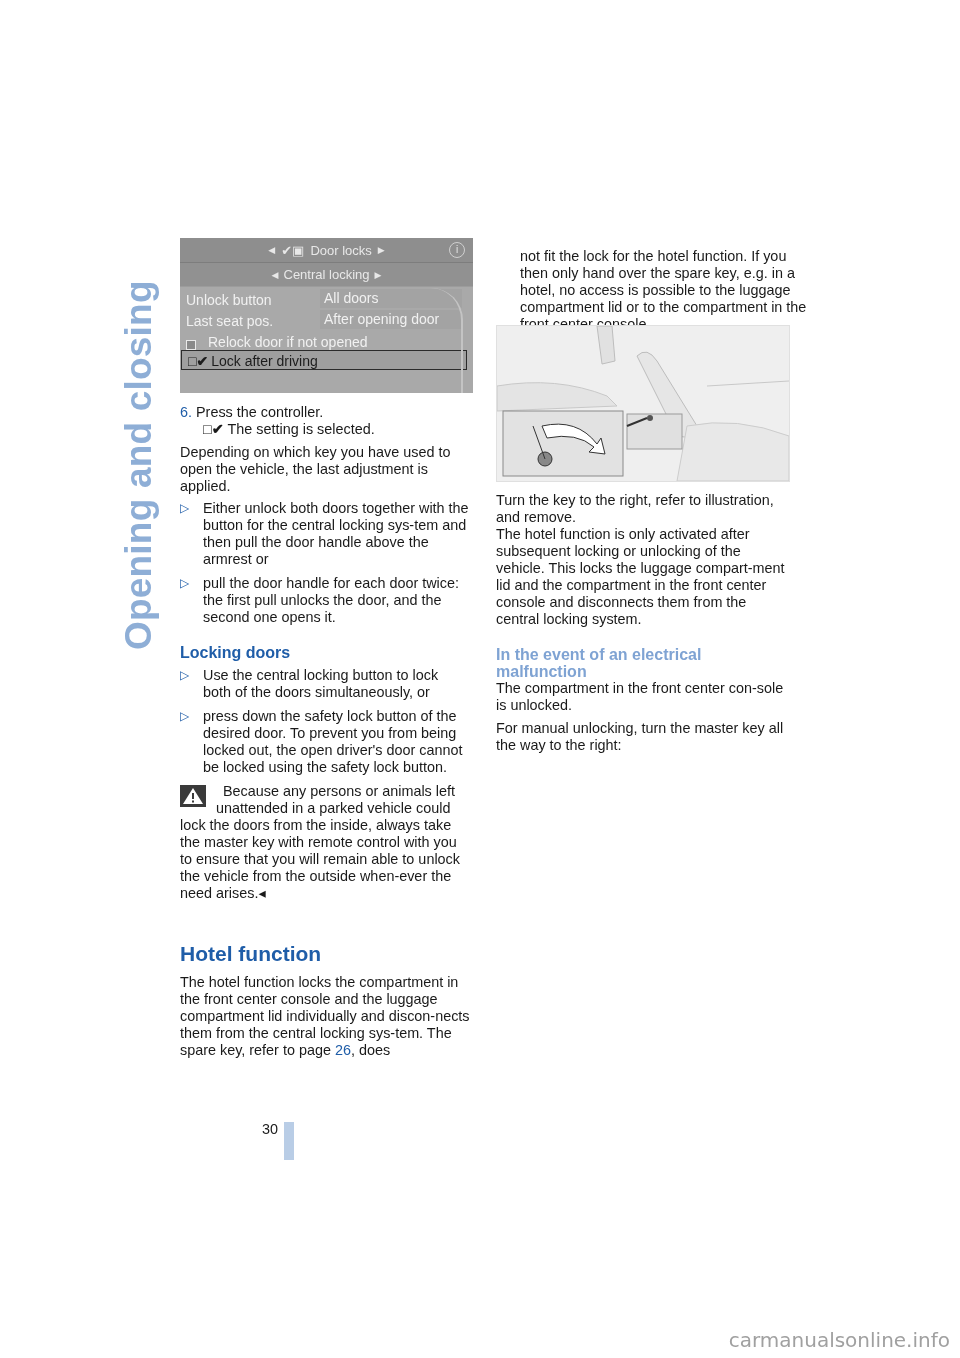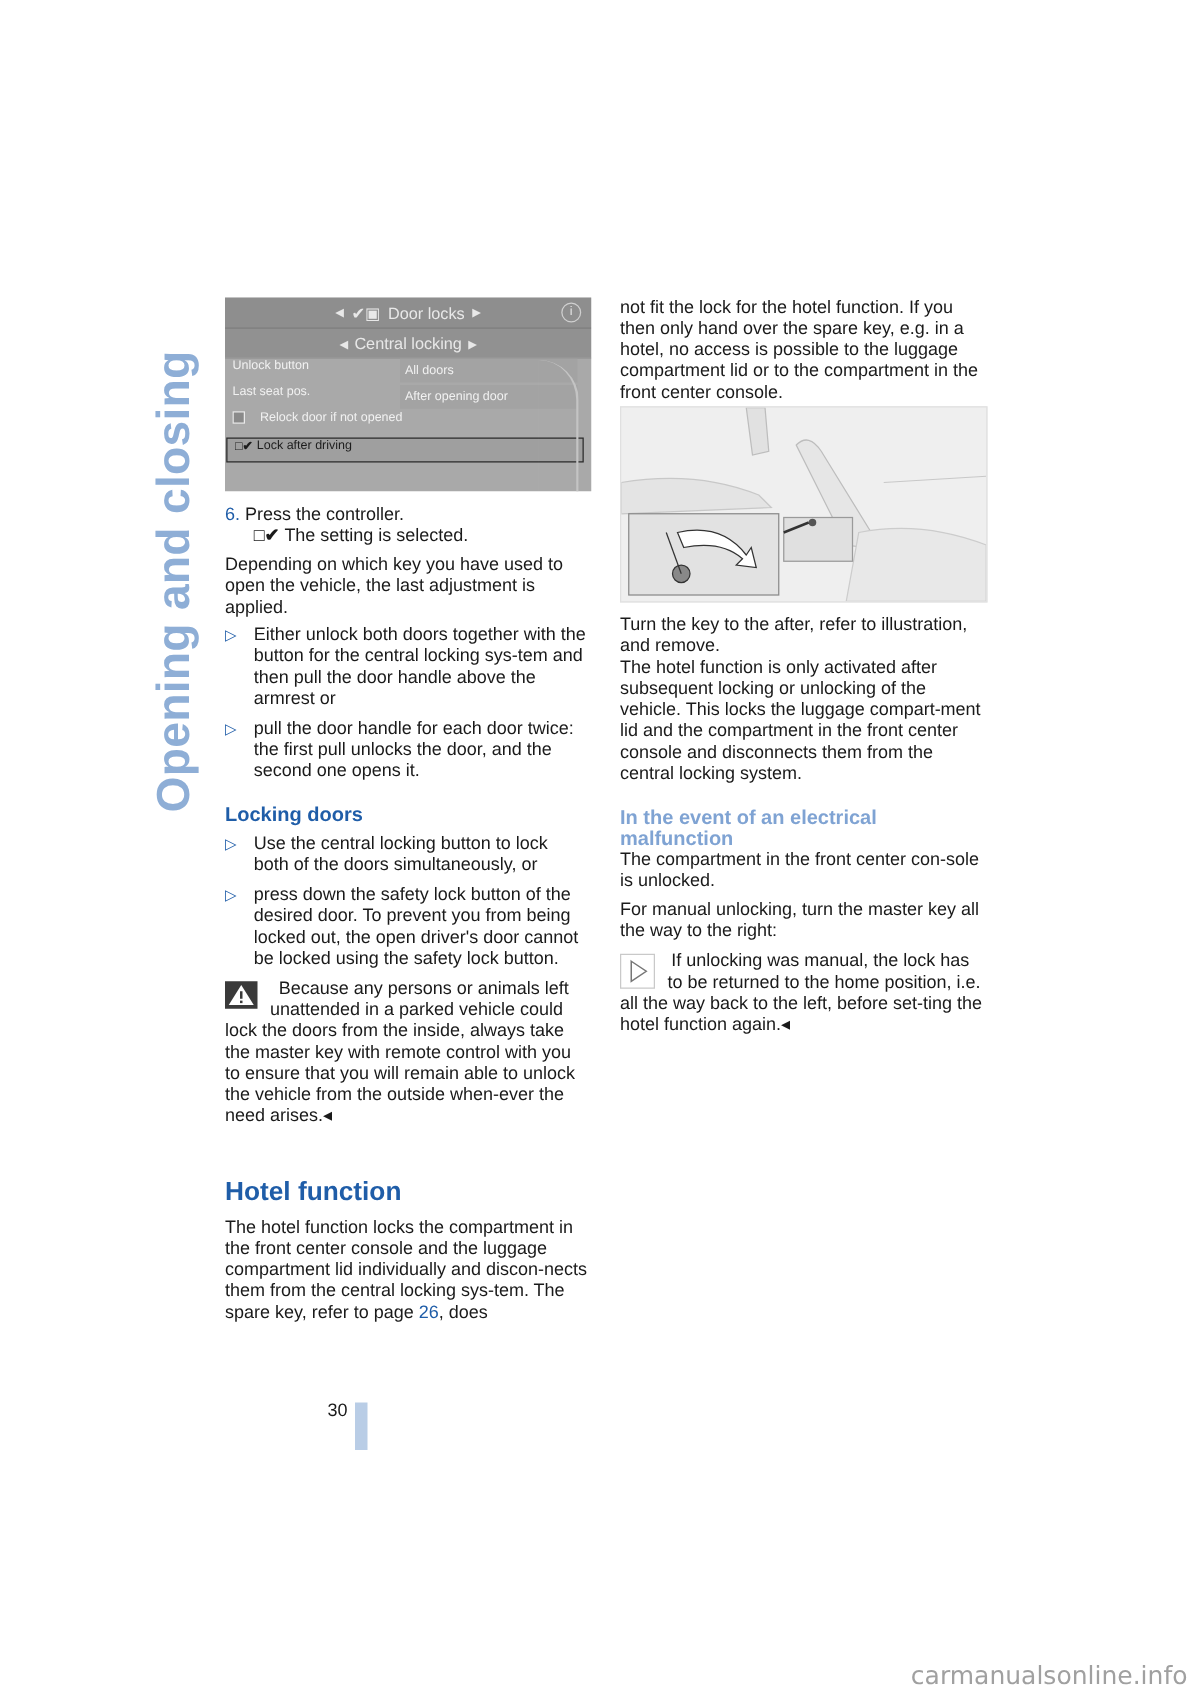--- a/index.html
+++ b/index.html
@@ -20,21 +20,21 @@
   .col p { margin: 0; }
   .left { left: 180px; width: 290px; }
   .right { left: 496px; width: 295px; }
 
   .screen {
     position: absolute; left: 180px; top: 238px; width: 293px; height: 155px;
     background: #a9a9a9; overflow: hidden;
   }
   .screen .bar { height: 24px; background: #8e8e8e; border-bottom: 1px solid #7d7d7d; color: #e8e8e8; font-size: 13px; display: flex; align-items: center; justify-content: center; position: relative; }
   .screen .bar2 { height: 23px; background: #919191; color: #e8e8e8; font-size: 13px; display: flex; align-items: center; justify-content: center; border-bottom: 1px solid #9c9c9c; }
-  .screen .row { display: flex; color: #f1f1f1; font-size: 10px; height: 21px; align-items: flex-start; padding-left: 6px; }
+  .screen .row { display: flex; color: #f1f1f1; font-size: 14px; height: 21px; align-items: flex-end; padding-left: 6px; }
   .screen .row .k { width: 134px; }
   .screen .row .v { background: #a3a3a3; flex: 0 0 138px; padding-left: 4px; height: 19px; line-height: 19px; }
   .screen .sel { border: 1.5px solid #2b2b2b; background: #9f9f9f; color: #1d1d1d; margin-left: 1px; width: 278px; height: 18px; }
   .screen .arc { position: absolute; right: 10px; top: 50px; width: 30px; height: 140px; border-right: 2px solid #c4c4c4; border-radius: 0 40px 40px 0; }
   .screen .info { position: absolute; right: 8px; top: 4px; width: 14px; height: 14px; border-radius: 50%; border: 1px solid #d0d0d0; color: #e6e6e6; font-size: 10px; text-align: center; line-height: 14px; }
   .cb { display: inline-block; width: 8px; height: 8px; border: 1.5px solid #eaeaea; background: #8a8a8a; margin-right: 12px; }
 
   .h-sub { color: #1f5da8; font-weight: bold; font-size: 16px; line-height: 18px; }
   .h-sub-light { color: #7fa3d3; font-weight: bold; font-size: 16px; line-height: 17px; }
   .h-main { color: #1f5da8; font-weight: bold; font-size: 21px; line-height: 24px; }
@@ -132,21 +132,21 @@
     </span>
     <span style="padding-left:7px;">Because any persons or animals left unattended in a parked vehicle could lock the doors from the inside, always take the master key with remote control with you to ensure that you will remain able to unlock the vehicle from the outside when-ever the need arises.◂</span>
   </div>
 
   <div class="h-main" style="margin-top:40px;">Hotel function</div>
   <p style="margin-top:8px;">
     <span>The hotel function locks the compartment in the front center console and the luggage compartment lid individually and discon-nects them from the central locking sys-tem. The spare key, refer to page </span><span class="link">26</span><span>, does</span>
   </p>
 </div>
 
-<div class="col right" style="top:238px;">
+<div class="col right" style="top:248px;margin-left:24px;">
   <p id="hotelCont">not fit the lock for the hotel function. If you then only hand over the spare key, e.g. in a hotel, no access is possible to the luggage compartment lid or to the compartment in the front center console.</p>
 </div>
 
 <div class="illus">
   <svg width="292" height="155" viewBox="0 0 292 155">
     <rect width="292" height="155" fill="#efefef"></rect>
     <path d="M0 60 Q60 50 110 70 L120 80 L0 85 Z" fill="#e4e4e4" stroke="#c8c8c8"></path>
     <path d="M140 30 Q150 20 160 35 L200 100 Q205 110 195 112 L180 110 Z" fill="#e6e6e6" stroke="#bdbdbd"></path>
     <path d="M100 0 L115 0 L118 35 L105 38 Z" fill="#e1e1e1" stroke="#bdbdbd"></path>
     <path d="M190 100 Q240 90 292 110 L292 155 L180 155 Z" fill="#e8e8e8" stroke="#cccccc"></path>
@@ -155,32 +155,24 @@
     <rect x="130" y="88" width="55" height="35" fill="#e0e0e0" stroke="#9a9a9a"></rect>
     <circle cx="153" cy="92" r="3" fill="#555"></circle>
     <line x1="130" y1="100" x2="150" y2="92" stroke="#333" stroke-width="2"></line>
     <circle cx="48" cy="133" r="7" fill="#888" stroke="#333"></circle>
     <line x1="48" y1="133" x2="36" y2="100" stroke="#333"></line>
     <path d="M45 100 Q80 92 100 118 L104 112 L108 128 L92 126 L97 121 Q80 106 50 112 Z" fill="#ffffff" stroke="#333"></path>
   </svg>
 </div>
 
 <div class="col right" style="top:492px;">
-  <p>Turn the key to the after, refer to illustration, and remove.</p>
+  <p>Turn the key to the right, refer to illustration, and remove.</p>
   <p>The hotel function is only activated after subsequent locking or unlocking of the vehicle. This locks the luggage compart-ment lid and the compartment in the front center console and disconnects them from the central locking system.</p>
 
   <div class="h-sub-light" style="margin-top:18px;">In the event of an electrical malfunction</div>
   <p>The compartment in the front center con-sole is unlocked.</p>
   <p style="margin-top:6px;">For manual unlocking, turn the master key all the way to the right:</p>
-  <div style="margin-top:7px;">
-    <span class="note-icon">
-      <svg width="26" height="26" viewBox="0 0 26 26">
-          <polygon points="8,5 20,13 8,21" fill="none" stroke="#777" stroke-width="1.2"></polygon>
-        </svg>
-    </span>
-    <span style="padding-left:3px;">If unlocking was manual, the lock has to be returned to the home position, i.e. all the way back to the left, before set-ting the hotel function again.◂</span>
-  </div>
 
 </div>
 
 <div class="page-num">30</div>
 <div class="page-bar"></div>
 <div class="watermark">carmanualsonline.info</div>
 
 </body></html>

